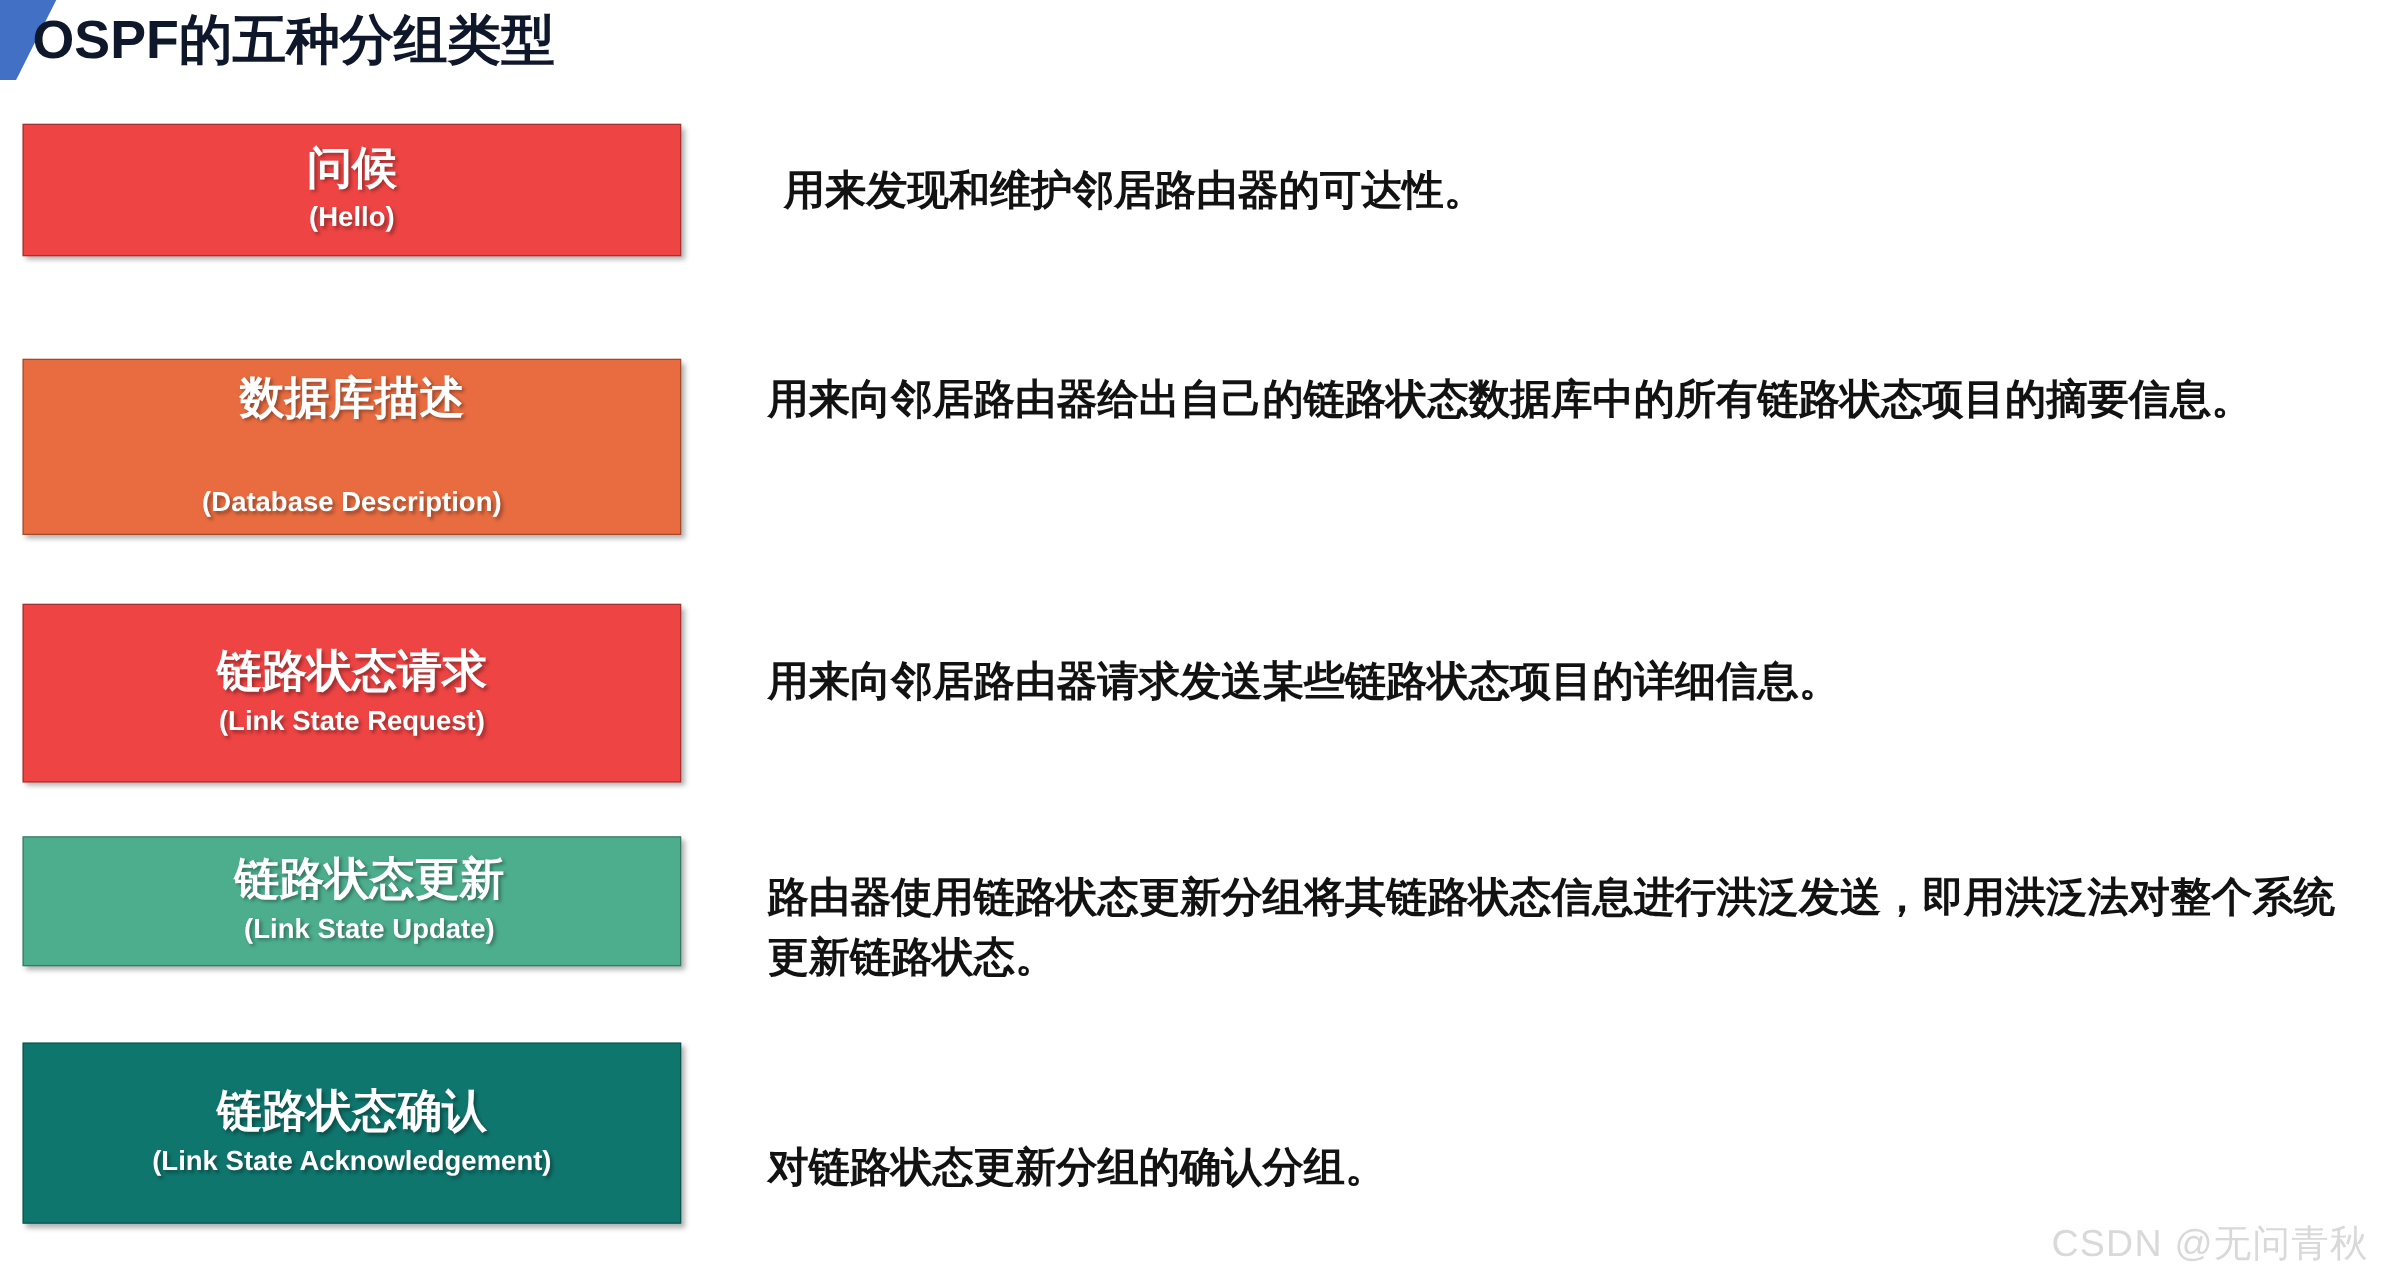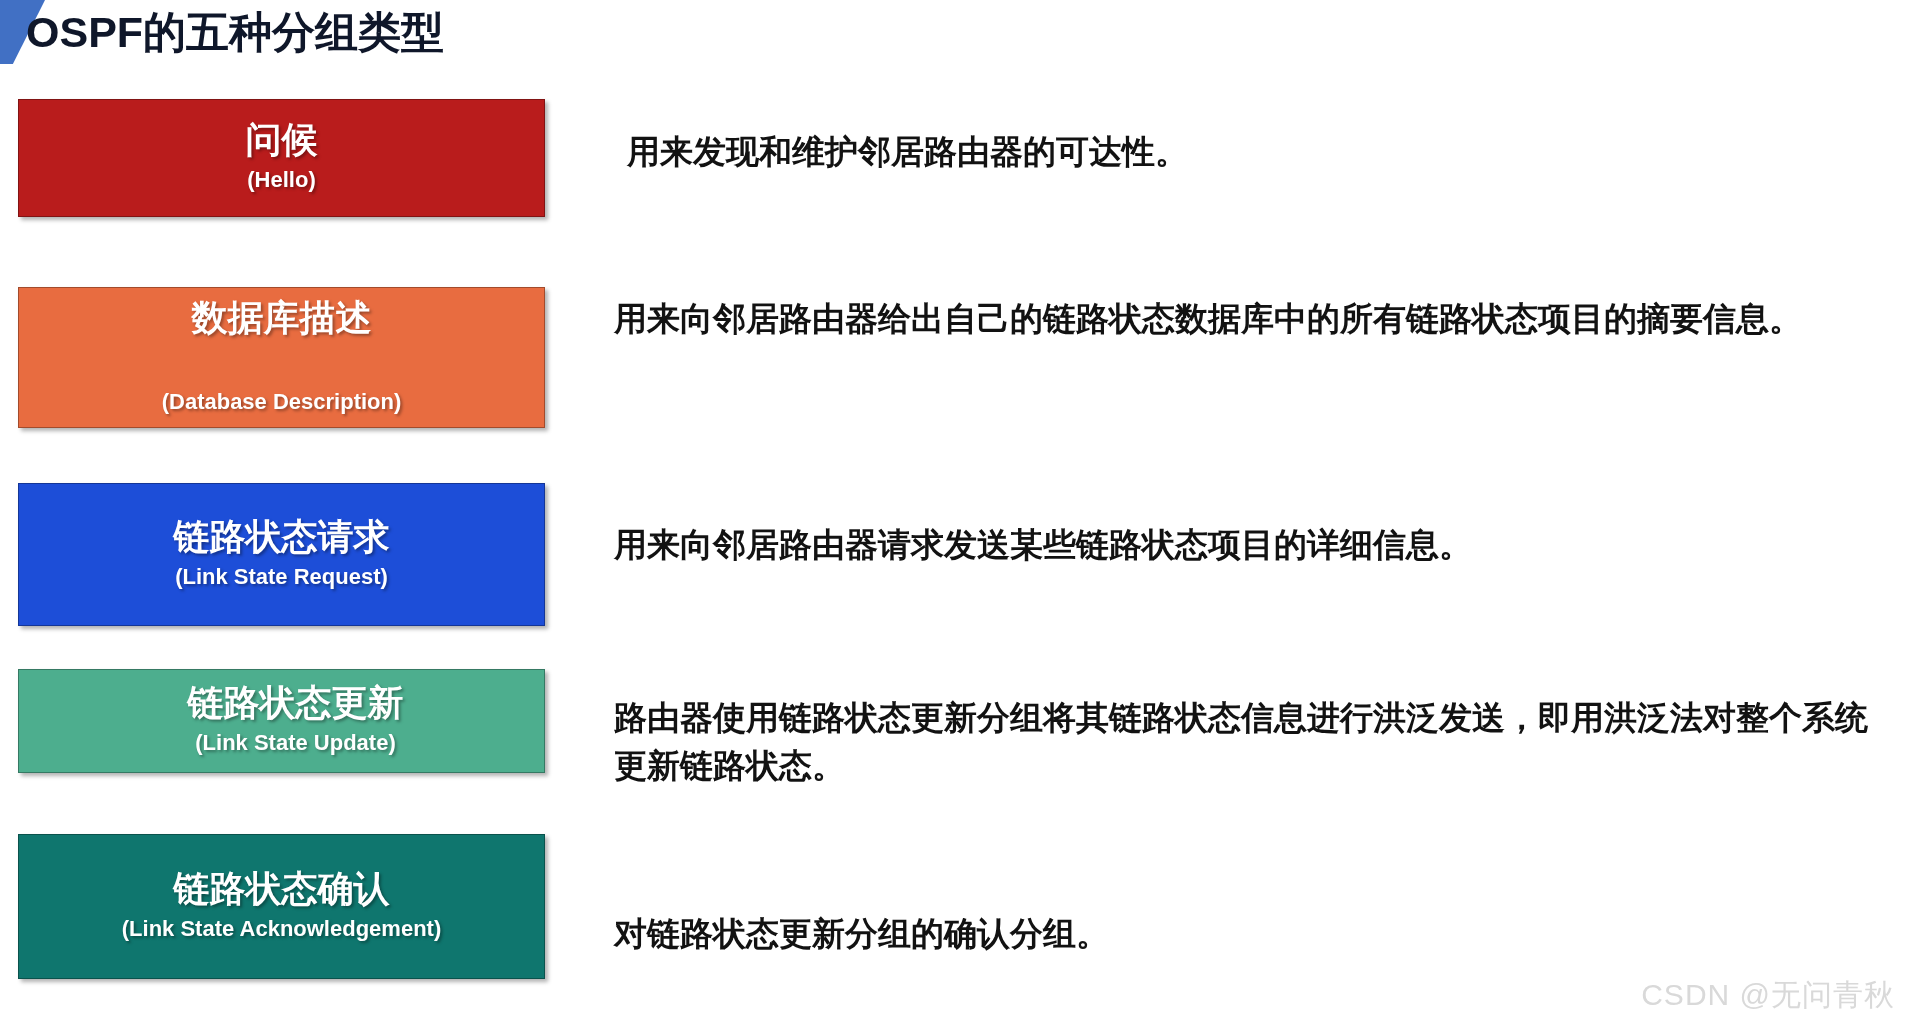--- a/index.html
+++ b/index.html
@@ -106,35 +106,35 @@
 </style>
 </head>
 <body>
 
 <div class="accent-shape"></div>
 
 <div class="page-title">OSPF的五种分组类型</div>
 
 <div class="rows">
     <div class="row">
-      <div class="type-box" style="top: 99px; height: 118px; background: #b91c1c;">
+      <div class="type-box" style="top: 99px; height: 106px; background: #ef4444;">
         <div class="cn">问候</div>
         <div class="en">(Hello)</div>
       </div>
       <div class="desc" style="top: 128px; margin-left: 13px;">用来发现和维护邻居路由器的可达性。</div>
     </div>
     <div class="row">
       <div class="type-box" style="top: 287px; height: 141px; background: rgb(232, 108, 64); gap: 44px;">
         <div class="cn">数据库描述</div>
         <div class="en">(Database Description)</div>
       </div>
       <div class="desc" style="top: 295px;">用来向邻居路由器给出自己的链路状态数据库中的所有链路状态项目的摘要信息。</div>
     </div>
     <div class="row">
-      <div class="type-box" style="top: 483px; height: 143px; background: #1d4ed8;">
+      <div class="type-box" style="top: 483px; height: 143px; background: #ef4444;">
         <div class="cn">链路状态请求</div>
         <div class="en">(Link State Request)</div>
       </div>
       <div class="desc" style="top: 521px;">用来向邻居路由器请求发送某些链路状态项目的详细信息。</div>
     </div>
     <div class="row">
       <div class="type-box" style="top: 669px; height: 104px; background: rgb(77, 174, 142); padding-left: 28px;">
         <div class="cn">链路状态更新</div>
         <div class="en">(Link State Update)</div>
       </div>

